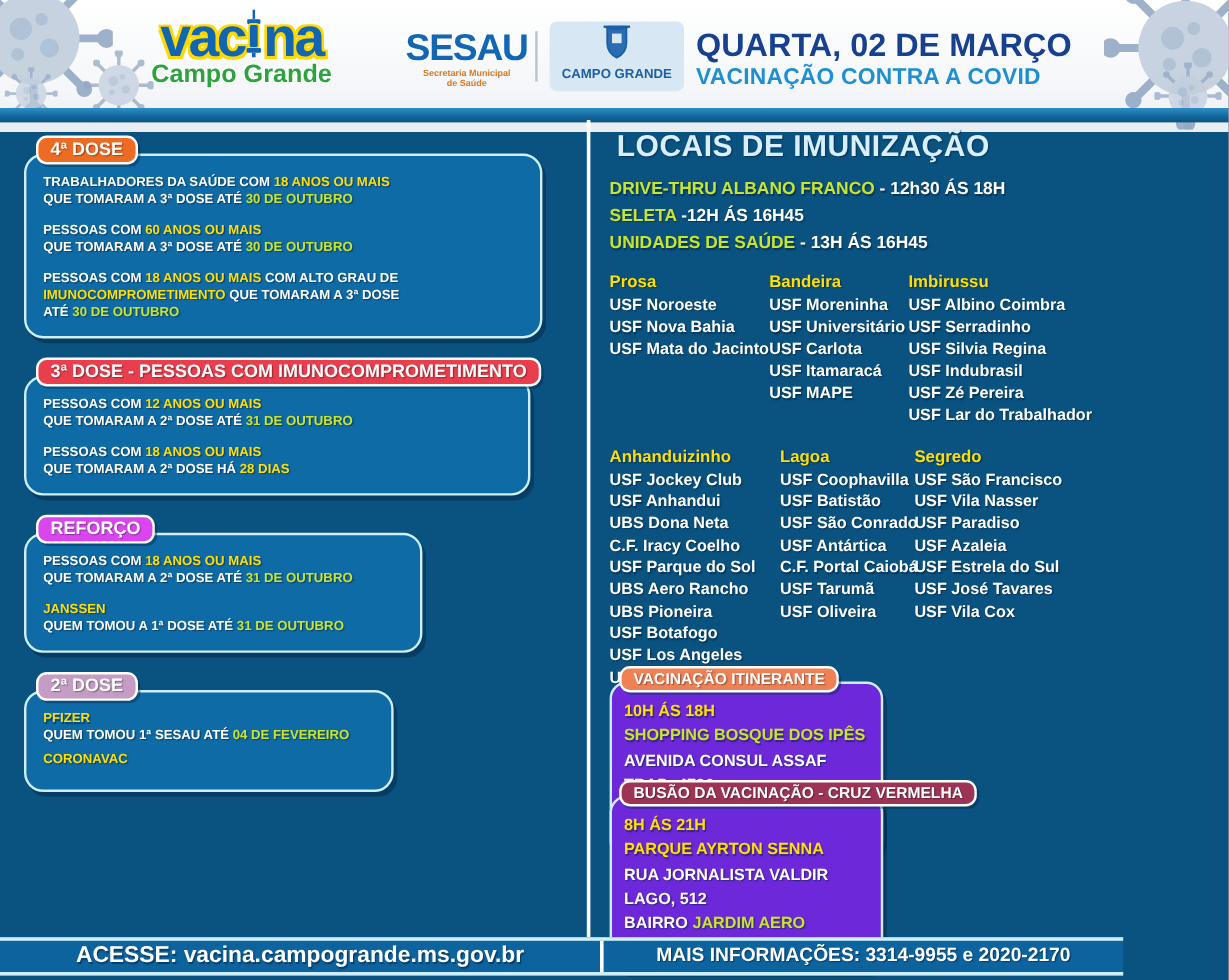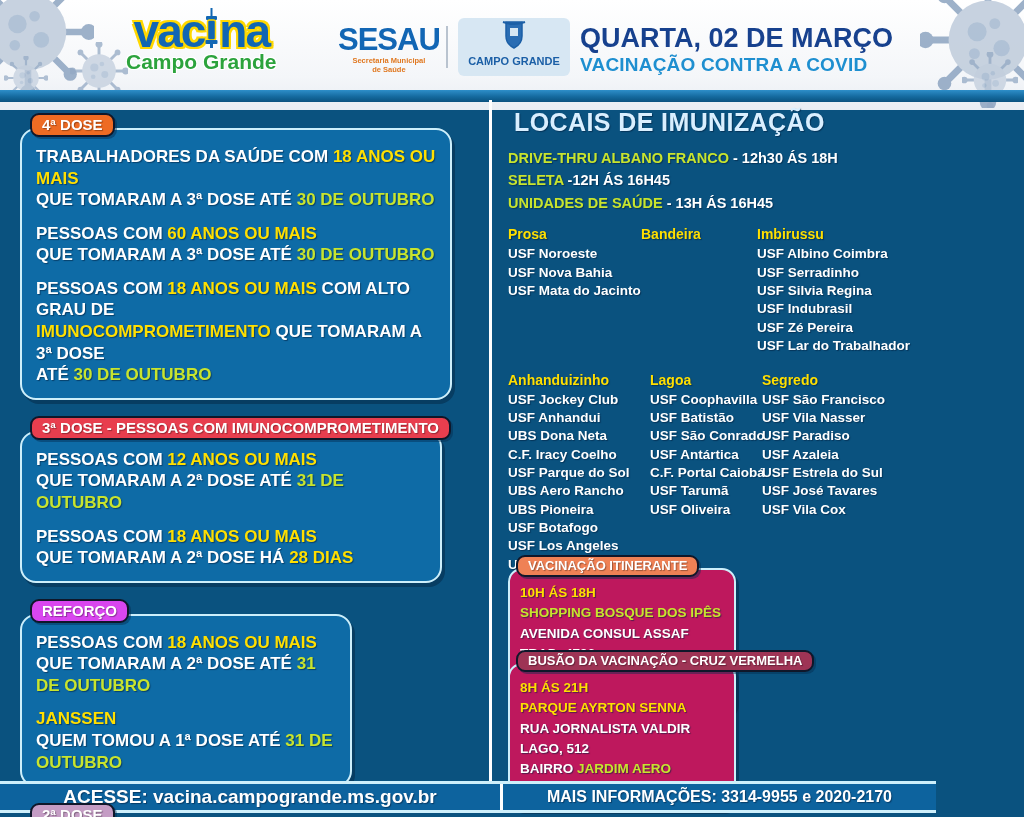--- a/index.html
+++ b/index.html
@@ -48,55 +48,55 @@
   .campaign-line{ font-size:19px; color:#1e8fd0; letter-spacing:.2px; }
 
   
   .v-divider{ position:absolute; left:489px; top:100px; height:681px; width:3px; background:#ffffff; }
   .shadow-text{ text-shadow:1px 1px 1px rgba(0,30,60,.55); }
 
   .left-col{ position:absolute; left:20px; top:104px; width:462px; }
   .dose-wrap{ margin-bottom:7px; }
   .badge{
     position:relative; top:9px; left:10px; z-index:2;
-    display:inline-block; padding:1px 10px 2px; border:2px solid #0f172a; border-radius:9px;
+    display:inline-block; padding:1px 10px 2px; border:2px solid #ffffff; border-radius:9px;
     color:#fff; font-size:15px; box-shadow:2px 2px 0 rgba(5,45,80,.45);
     text-shadow:1px 1px 1px rgba(0,0,0,.35); white-space:nowrap;
   }
   .badge-orange{ background:#ee6b23; }
   .badge-red{ background:#e83e4e; }
   .badge-maroon{ background:#d946ef; }
   .badge-pink{ background:#c49cc4; }
   .badge-salmon{ background:#ef8155; }
   .badge-darkpink{ background:#9e3455; }
   .dose-box{
     border:2px solid #cdeffb; border-radius:16px; background:#0e6ba6;
     box-shadow:3px 4px 0 rgba(4,40,70,.5);
-    padding:16px 12px 10px 14px; color:#fff; font-size:17px; line-height:1.27;
+    padding:16px 12px 10px 14px; color:#fff; font-size:11px; line-height:1.27;
   }
   .para{ margin-bottom:12px; }
   .para:last-child{ margin-bottom:2px; }
   .tight .para{ margin-bottom:7px; }
   .c-w{ color:#ffffff; } .c-y{ color:#ffdf00; } .c-g{ color:#c8e42e; }
   .w402{ width:402px; } .w392{ width:392px; } .w302{ width:302px; } .w278{ width:278px; }
 
   .right-col{ position:absolute; left:506px; top:108px; width:508px; }
   .loc-title{ font-size:25px; color:#d9efff; letter-spacing:.4px; margin:0 0 10px 8px; }
   .schedule{ font-size:14.5px; line-height:1.55; margin-left:2px; }
   .region-grid{
     display:grid; grid-template-columns:133px 116px 1fr;
     column-gap:0; row-gap:16px; margin-top:12px; margin-left:2px;
   }
   .region-name{ color:#ffdf00; font-size:14px; margin-bottom:3px; }
   .loc{ color:#fff; font-size:13.5px; line-height:1.36; white-space:nowrap; }
 
   .mobile-box{ position:absolute; width:228px; left:508px; }
   .mb-1{ top:546px; } .mb-2{ top:641px; }
   .mobile-inner{
-    border:2px solid #cdeffb; border-radius:14px; background:#be185d;
+    border:2px solid #cdeffb; border-radius:14px; background:#6d28d9;
     box-shadow:3px 4px 0 rgba(4,40,70,.5);
     padding:13px 10px 8px 10px; color:#fff; font-size:13.5px; line-height:1.5;
   }
   .mobile-box .badge{ font-size:13px; left:8px; }
 
   
   .footer{
     position:absolute; left:0; top:781px; width:936px; height:26px;
     background:#0d639e; border-top:3px solid #cdeffb; border-bottom:3px solid #cdeffb;
     box-sizing:content-box; display:flex; align-items:center;
@@ -248,20 +248,27 @@
       <div class="region-group">
         <div class="region-name shadow-text">Prosa</div>
         <div class="shadow-text">
             <div class="loc">USF Noroeste</div>
             <div class="loc">USF Nova Bahia</div>
             <div class="loc">USF Mata do Jacinto</div>
           </div>
       </div>
       <div class="region-group">
         <div class="region-name shadow-text">Bandeira</div>
+        <div class="shadow-text">
+            <div class="loc">USF Moreninha</div>
+            <div class="loc">USF Universitário</div>
+            <div class="loc">USF Carlota</div>
+            <div class="loc">USF Itamaracá</div>
+            <div class="loc">USF MAPE</div>
+          </div>
       </div>
       <div class="region-group">
         <div class="region-name shadow-text">Imbirussu</div>
         <div class="shadow-text">
             <div class="loc">USF Albino Coimbra</div>
             <div class="loc">USF Serradinho</div>
             <div class="loc">USF Silvia Regina</div>
             <div class="loc">USF Indubrasil</div>
             <div class="loc">USF Zé Pereira</div>
             <div class="loc">USF Lar do Trabalhador</div>

